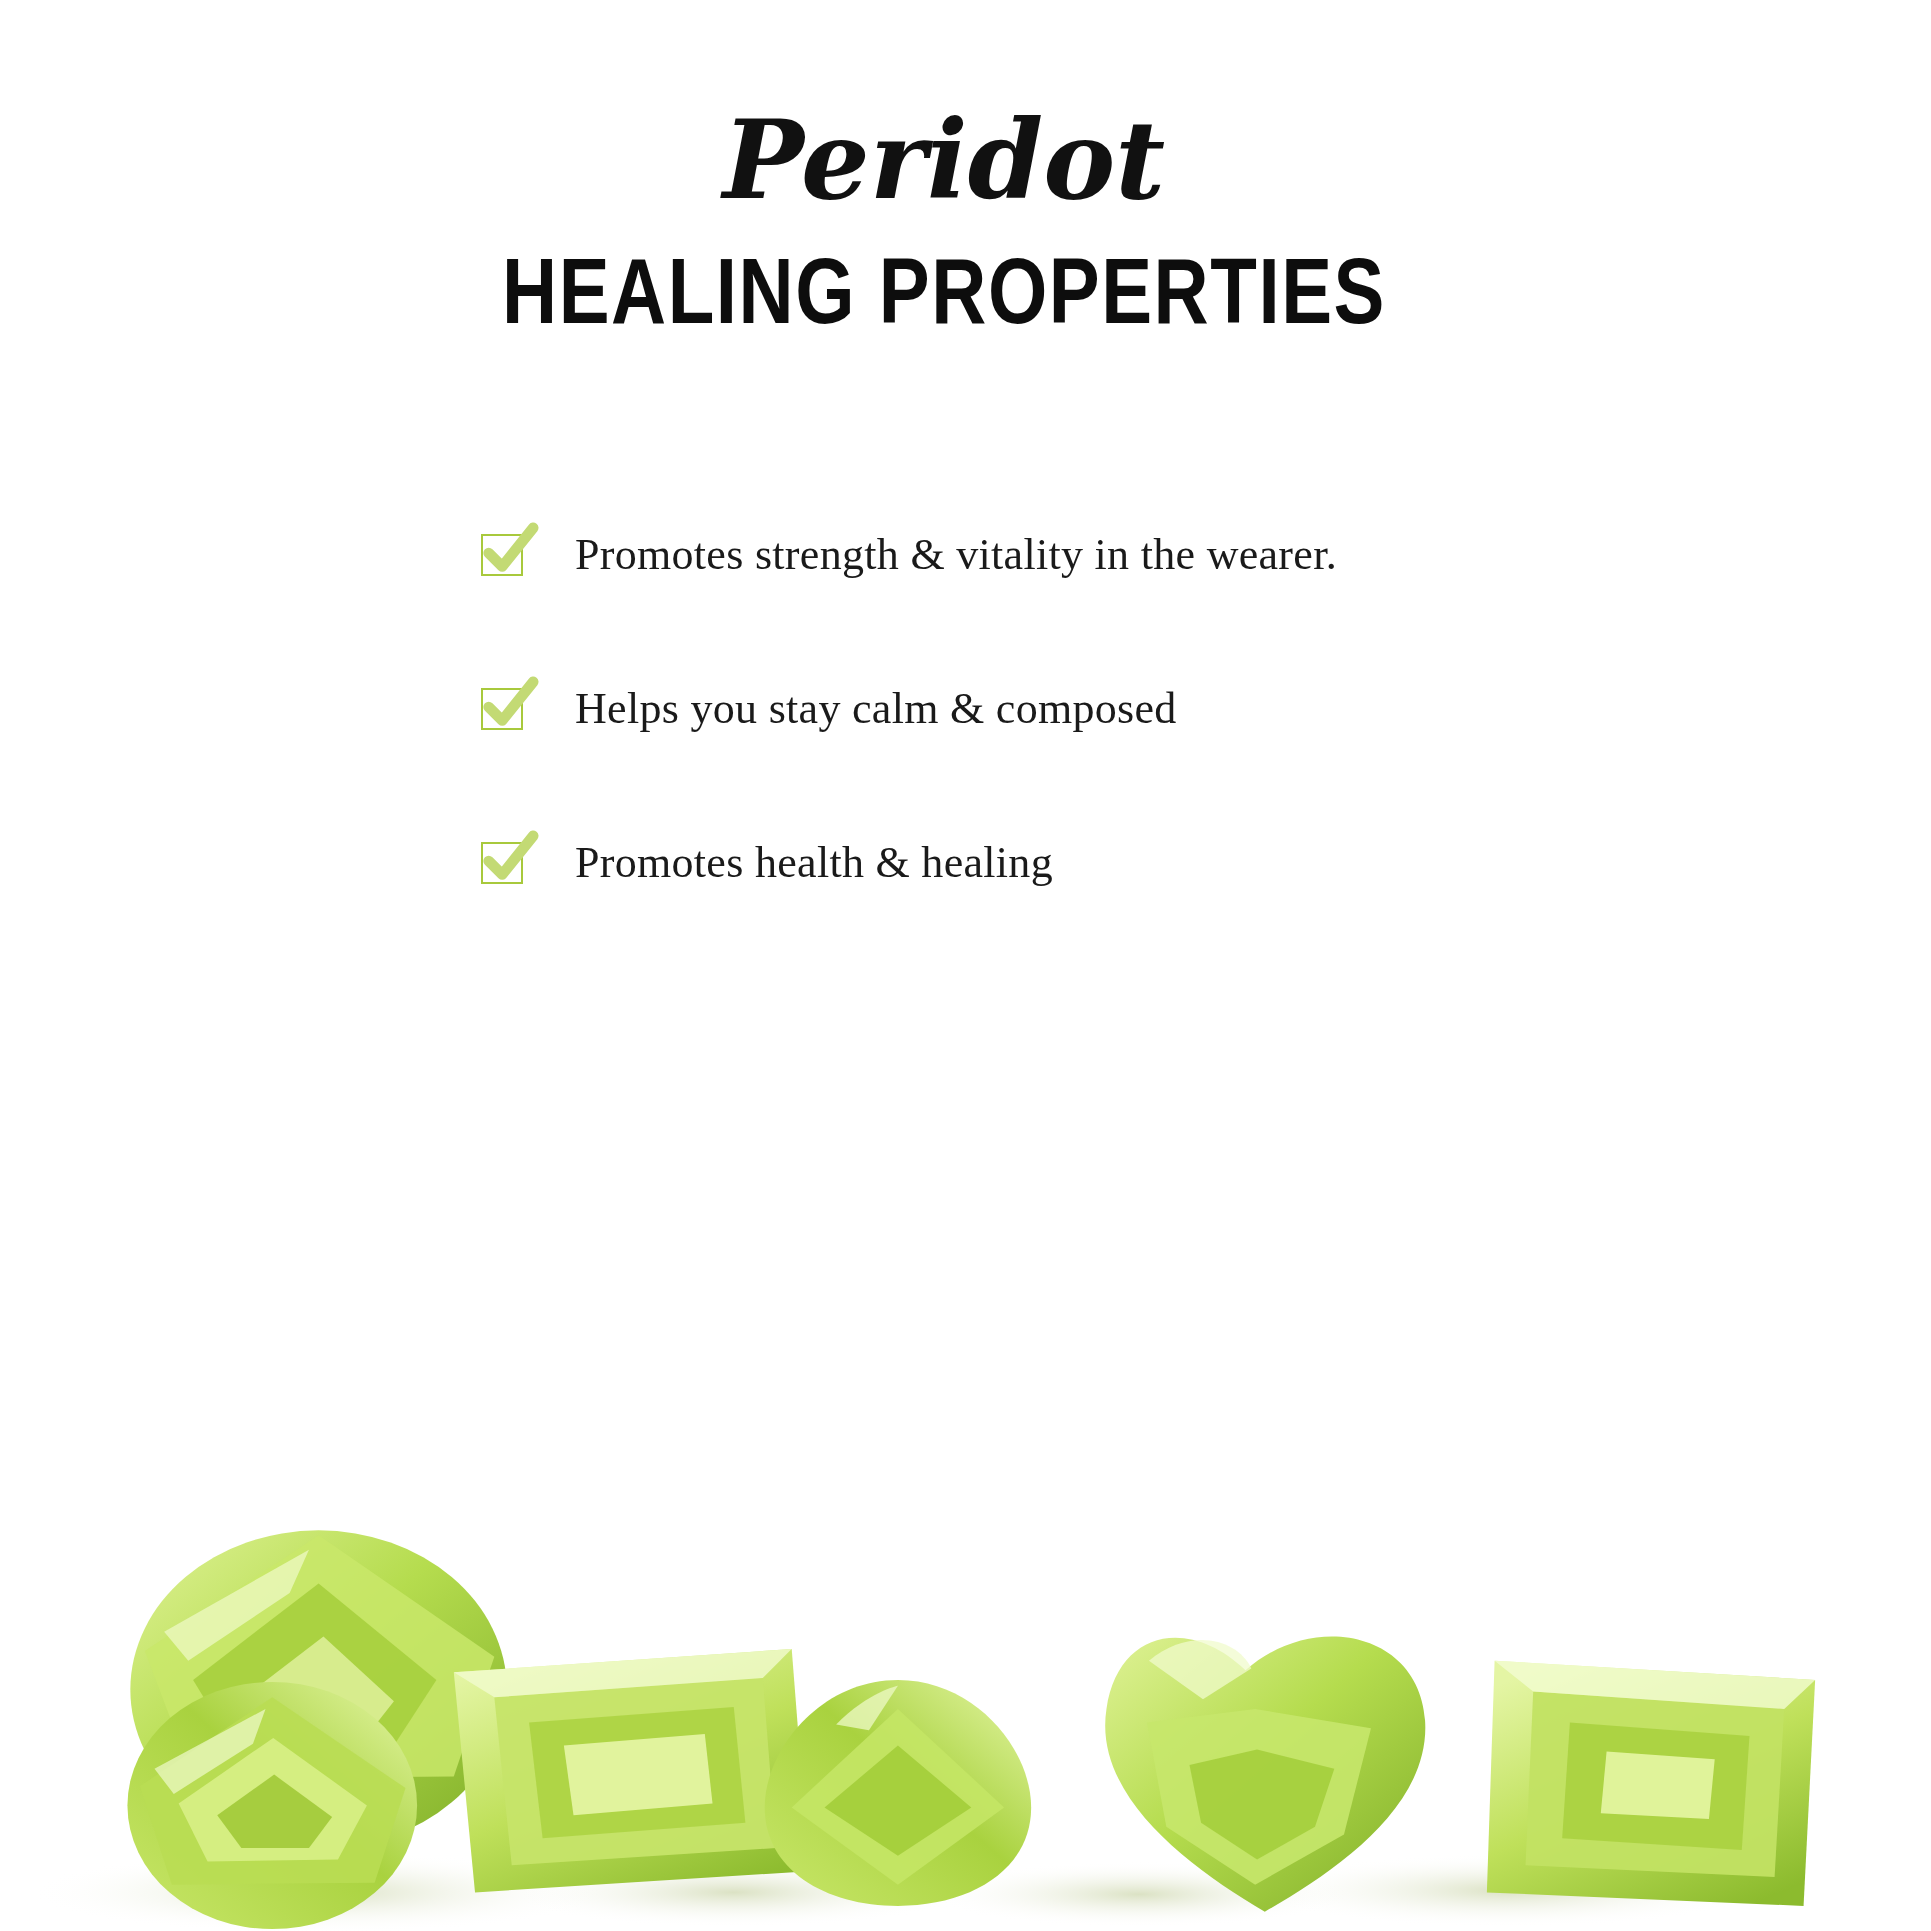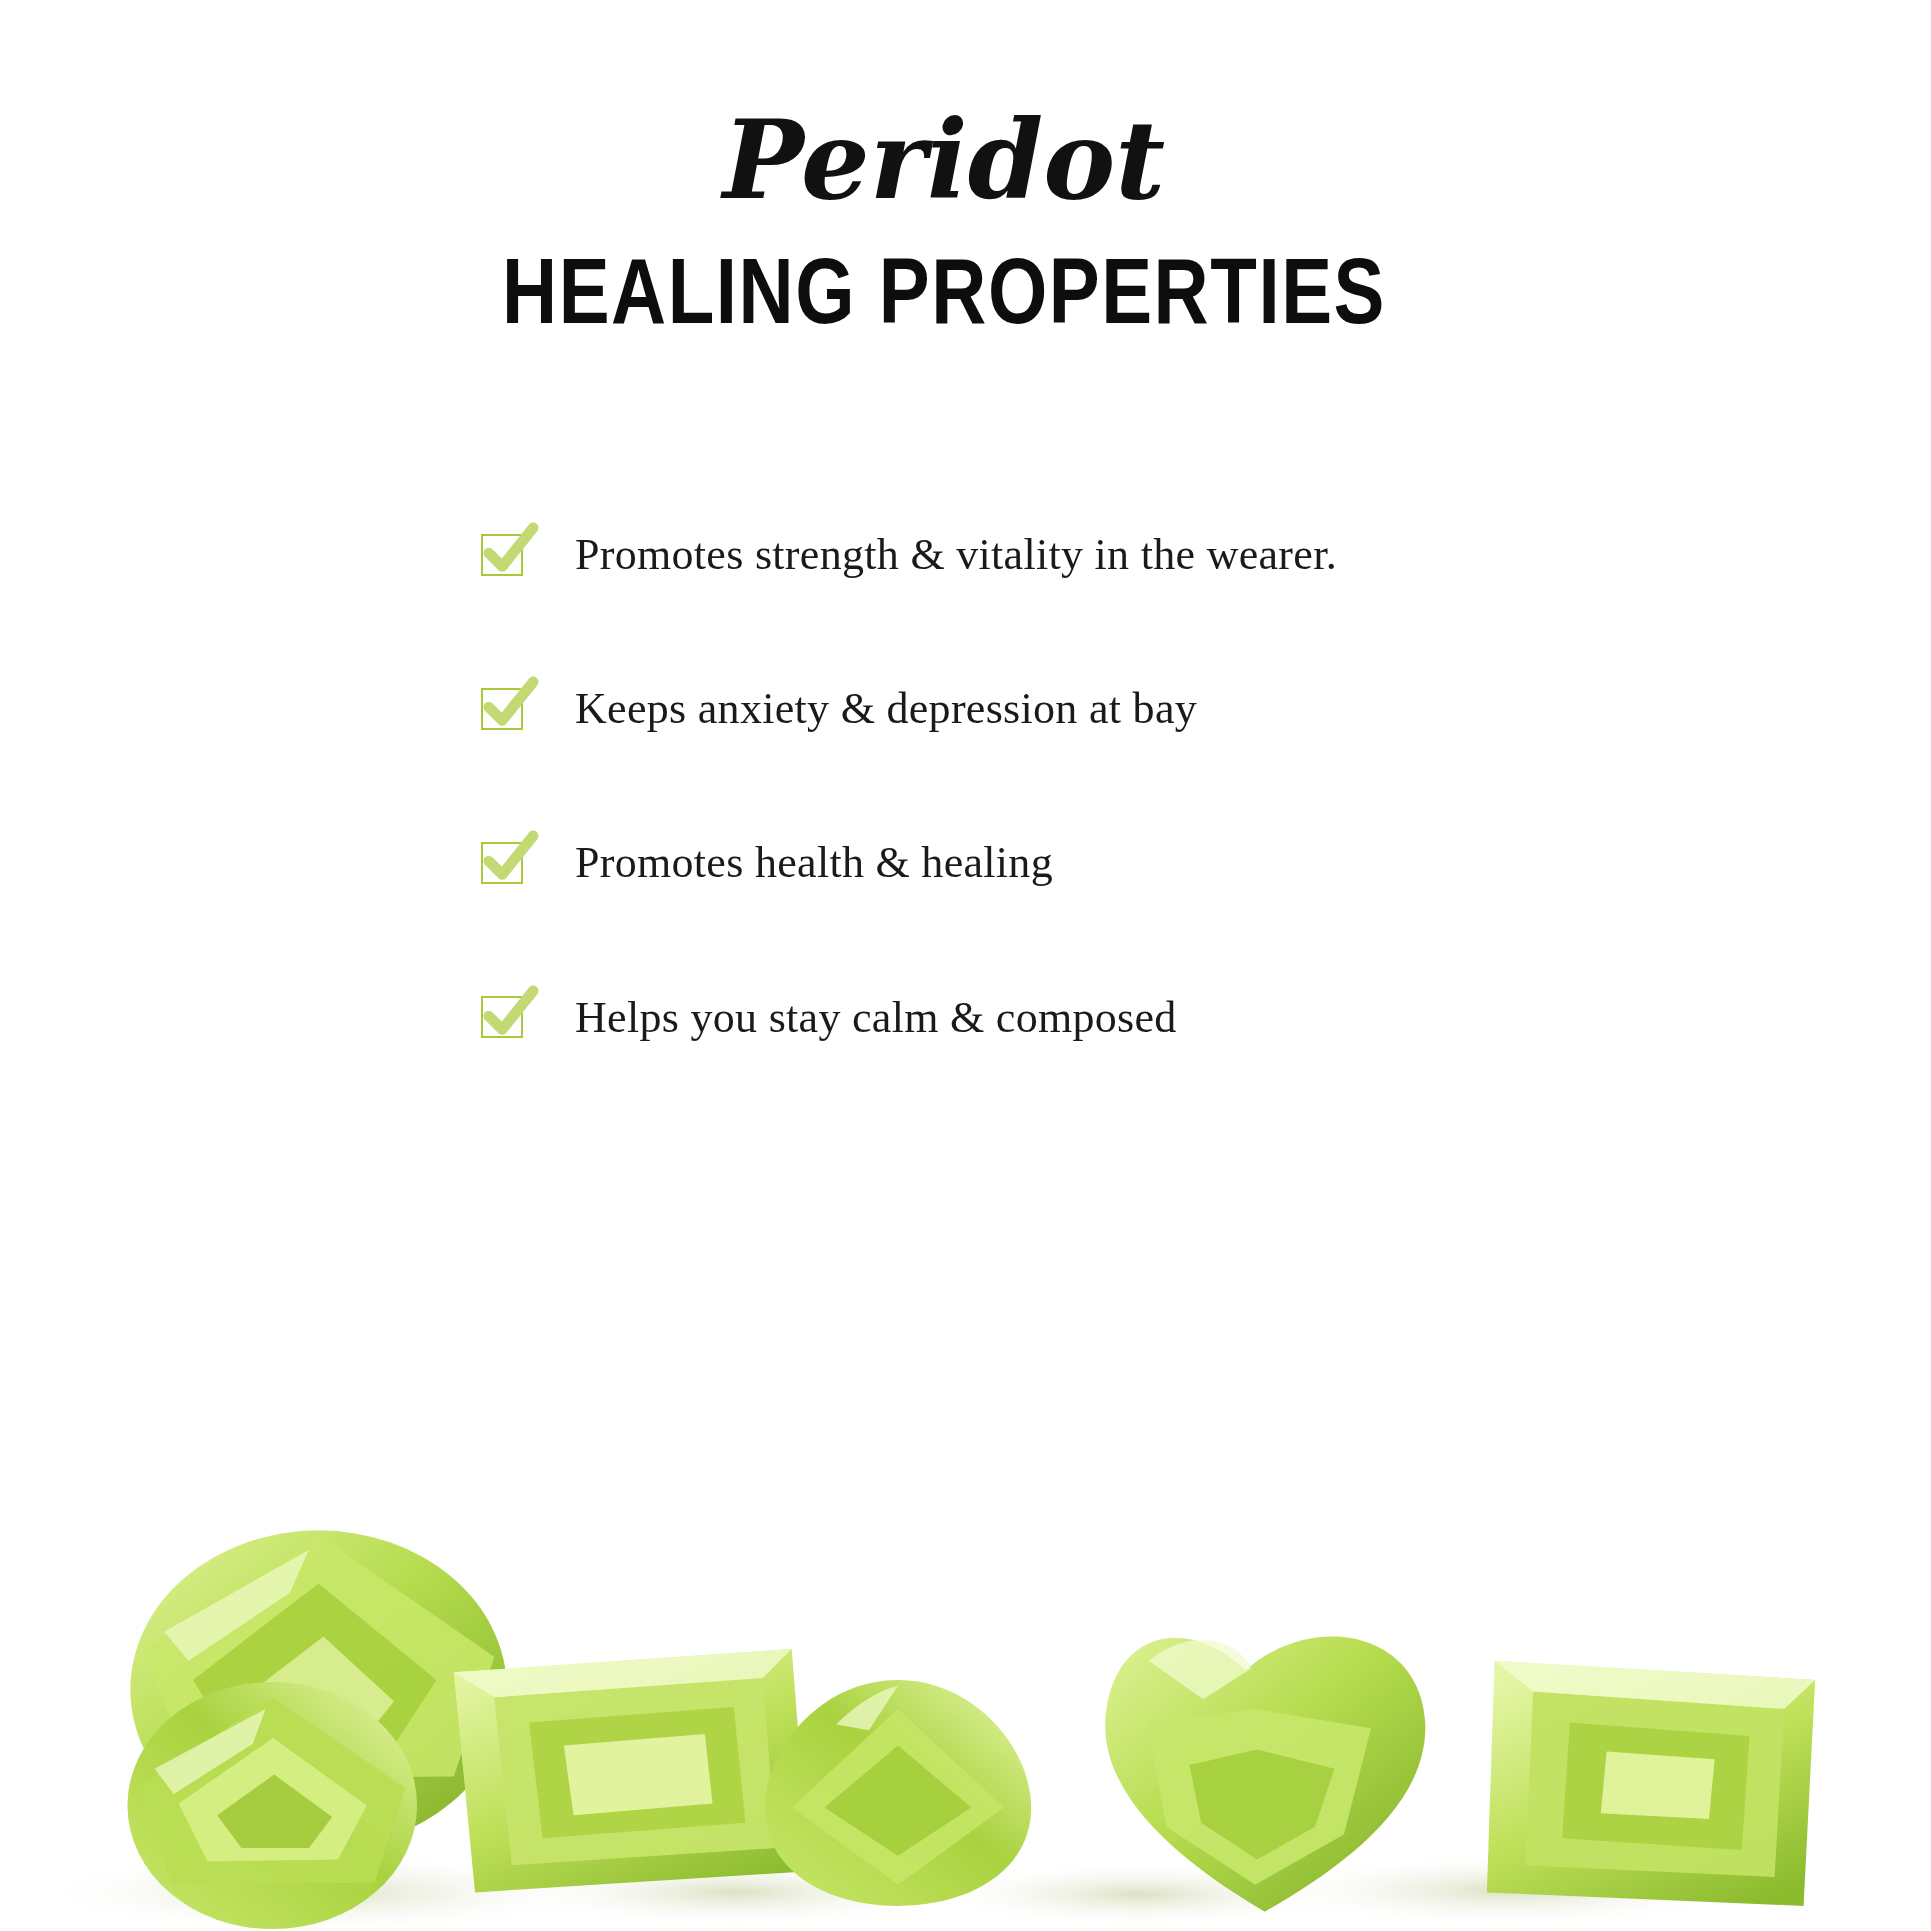--- a/index.html
+++ b/index.html
@@ -128,48 +128,39 @@
     <div class="item">
       <span class="check">
         <span class="box"></span>
         <svg viewBox="0 0 62 62" aria-hidden="true">
           <path d="M10 32 L24 46 L56 6" fill="none" stroke="#c3da74" stroke-width="11" stroke-linecap="round" stroke-linejoin="round"></path>
         </svg>
       </span>
       <span class="item-text">Promotes strength &amp; vitality in the wearer.</span>
     </div>
 
+
     <div class="item">
       <span class="check">
         <span class="box"></span>
         <svg viewBox="0 0 62 62" aria-hidden="true">
           <path d="M10 32 L24 46 L56 6" fill="none" stroke="#c3da74" stroke-width="11" stroke-linecap="round" stroke-linejoin="round"></path>
         </svg>
       </span>
-      <span class="item-text">Keeps anxiety &amp; depression at bay</span>
+      <span class="item-text">Helps you stay calm &amp; composed</span>
     </div>
 
     <div class="item">
       <span class="check">
         <span class="box"></span>
         <svg viewBox="0 0 62 62" aria-hidden="true">
           <path d="M10 32 L24 46 L56 6" fill="none" stroke="#c3da74" stroke-width="11" stroke-linecap="round" stroke-linejoin="round"></path>
         </svg>
       </span>
       <span class="item-text">Promotes health &amp; healing</span>
-    </div>
-
-    <div class="item">
-      <span class="check">
-        <span class="box"></span>
-        <svg viewBox="0 0 62 62" aria-hidden="true">
-          <path d="M10 32 L24 46 L56 6" fill="none" stroke="#c3da74" stroke-width="11" stroke-linecap="round" stroke-linejoin="round"></path>
-        </svg>
-      </span>
-      <span class="item-text">Helps you stay calm &amp; composed</span>
     </div>
 
 
   </div>
 
   <div class="gems">
     <svg viewBox="0 0 2000 560" preserveAspectRatio="xMidYMax meet" aria-hidden="true">
       <defs>
         <linearGradient id="gA" x1="0" y1="0" x2="1" y2="1">
           <stop offset="0%" stop-color="#dff296"></stop>

